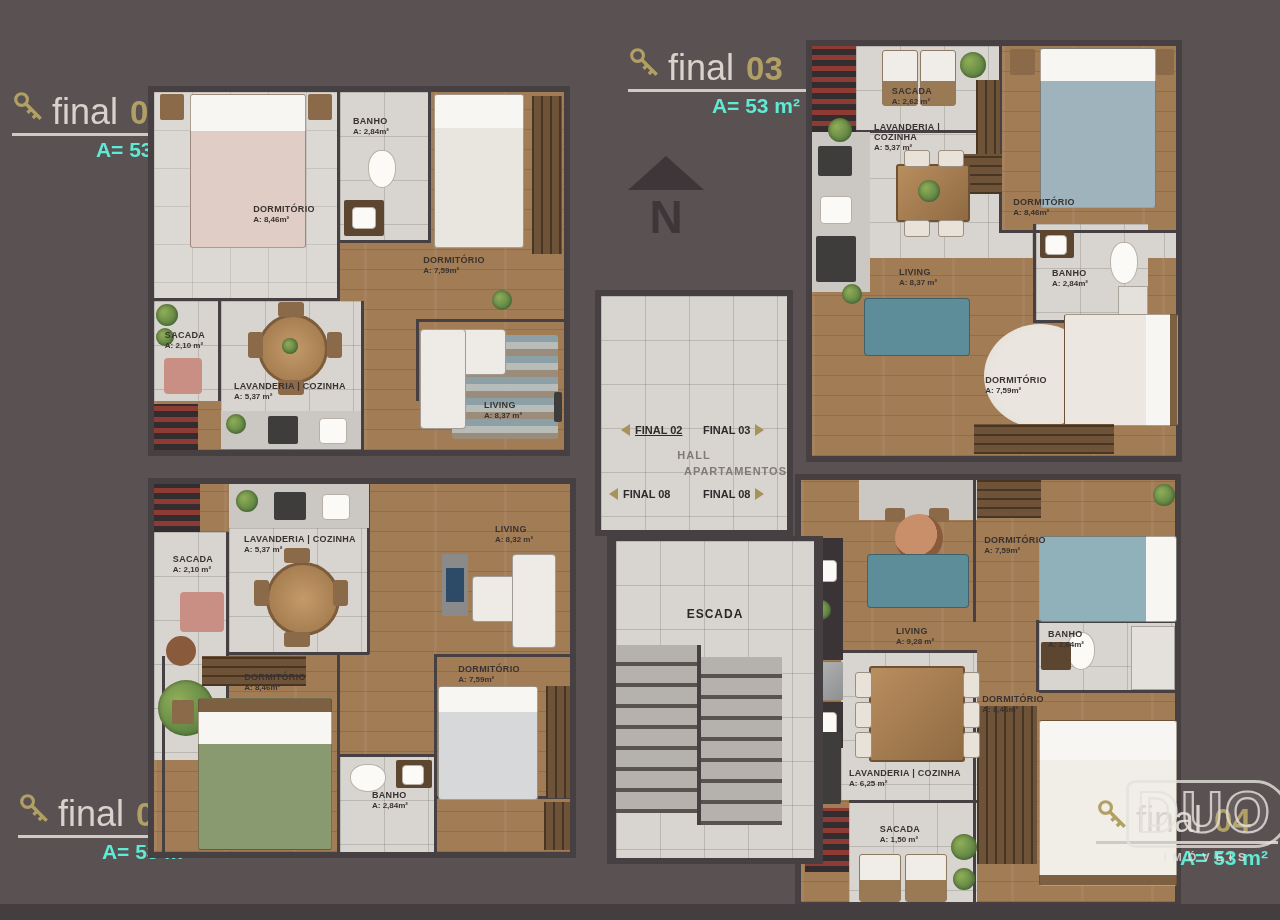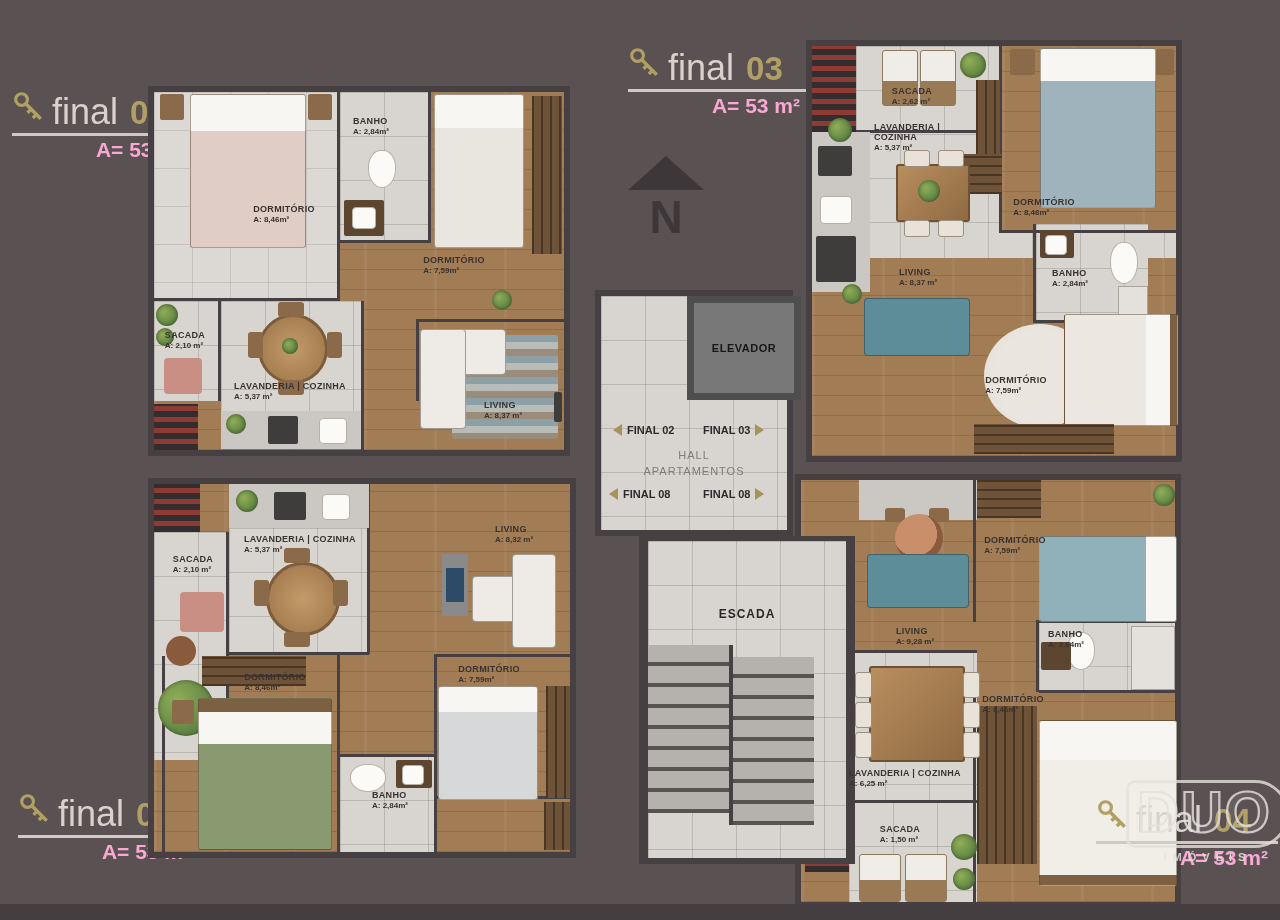--- a/index.html
+++ b/index.html
@@ -65,29 +65,29 @@
   .rlabel .rn{font-size:9px;font-weight:800;letter-spacing:.3px;}
   .rlabel .ra{font-size:8px;font-weight:700;margin-top:1px;}
   .rlabel.wrap{white-space:normal;width:88px;}
   
   .page-title{position:absolute;font-size:27px;font-weight:800;color:#b1a065;letter-spacing:.5px;}
   .unit-header{position:absolute;width:182px;}
   .uh-top{display:flex;align-items:flex-end;gap:6px;}
   .uh-final{font-size:36px;font-weight:400;color:#d8d2cc;line-height:.85;}
   .uh-num{font-size:33px;font-weight:800;color:#b1a065;line-height:.9;margin-left:6px;}
   .uh-line{height:3px;background:#d0cac5;margin-top:5px;}
-  .uh-area{text-align:right;font-size:21px;font-weight:700;color:#f9a8d4;margin-top:2px;padding-right:10px;}
+  .uh-area{text-align:right;font-size:21px;font-weight:700;color:#5eead4;margin-top:2px;padding-right:10px;}
   
   .hall{position:absolute;border:6px solid #464042;box-sizing:border-box;z-index:2;}
   .elev{position:absolute;background:#787878;border:7px solid #4e4e4e;display:flex;align-items:center;justify-content:center;}
   .elev-label{font-size:11px;font-weight:800;color:#171717;letter-spacing:.5px;}
   .sign{position:absolute;display:flex;align-items:center;gap:5px;font-size:11px;font-weight:800;color:#2e292b;}
   .arr-l{width:0;height:0;border-top:6px solid transparent;border-bottom:6px solid transparent;border-right:9px solid #a5935b;}
   .arr-r{width:0;height:0;border-top:6px solid transparent;border-bottom:6px solid transparent;border-left:9px solid #a5935b;}
-  .hall-word{position:absolute;width:100%;text-align:center;font-size:11px;font-weight:400;color:#827a75;letter-spacing:1px;}
+  .hall-word{position:absolute;width:100%;text-align:center;font-size:11px;font-weight:700;color:#827a75;letter-spacing:1px;}
   .stairs{position:absolute;border-left:9px solid #464042;border-right:9px solid #464042;border-top:5px solid #464042;border-bottom:6px solid #464042;box-sizing:border-box;}
   .stairs-label{position:absolute;width:100%;text-align:center;font-size:12px;font-weight:800;color:#2b2627;letter-spacing:1px;}
   .tread{height:17px;border-bottom:4px solid #59534f;background:#b5b2ae;}
   .tcol{position:absolute;width:83px;}
   
   .compass{position:absolute;width:96px;text-align:center;}
   .tri{margin:0 auto;width:0;height:0;border-left:38px solid transparent;border-right:38px solid transparent;border-bottom:34px solid #3d3739;}
   .nletter{font-size:46px;font-weight:800;color:#3d3739;line-height:1;margin-top:4px;}
   
   .duo-logo{position:absolute;z-index:6;text-align:center;}
@@ -444,44 +444,41 @@
       <div class="rn">LAVANDERIA | COZINHA</div>
       <div class="ra">A: 6,25 m²</div>
     </div>
     <div class="rlabel" style="left:99px;top:344px;">
       <div class="rn">SACADA</div>
       <div class="ra">A: 1,50 m²</div>
     </div>
   </div>
 
   <div class="hall tile" style="left:595px;top:290px;width:198px;height:246px;">
-    <div class="elev" style="left:86px;top:0;width:100px;height:90px;">
-      <span class="elev-label">ELEVADOR</span>
-    </div>
-    <div class="sign" style="left:12px;top:128px;">
+    <div class="sign" style="left:20px;top:128px;text-decoration:underline;">
       <span class="arr-l"></span>
       <span>FINAL 02</span>
     </div>
     <div class="sign" style="left:102px;top:128px;">
       <span>FINAL 03</span>
       <span class="arr-r"></span>
     </div>
     <div class="hall-word" style="top:153px;">HALL</div>
-    <div class="hall-word" style="top:169px;">APARTAMENTOS</div>
+    <div class="hall-word" style="top:169px;text-align:right;">APARTAMENTOS</div>
     <div class="sign" style="left:8px;top:192px;">
       <span class="arr-l"></span>
       <span>FINAL 08</span>
     </div>
     <div class="sign" style="left:102px;top:192px;">
       <span>FINAL 08</span>
       <span class="arr-r"></span>
     </div>
   </div>
 
-  <div class="stairs tile" style="left:607px;top:536px;width:216px;height:328px;margin-left:32px;">
+  <div class="stairs tile" style="left:607px;top:536px;width:216px;height:328px;">
     <div class="stairs-label" style="top:66px;">ESCADA</div>
     <div class="tcol" style="left:0;top:104px;">
       <div class="tread"></div>
       <div class="tread"></div>
       <div class="tread"></div>
       <div class="tread"></div>
       <div class="tread"></div>
       <div class="tread"></div>
       <div class="tread"></div>
       <div class="tread"></div>

